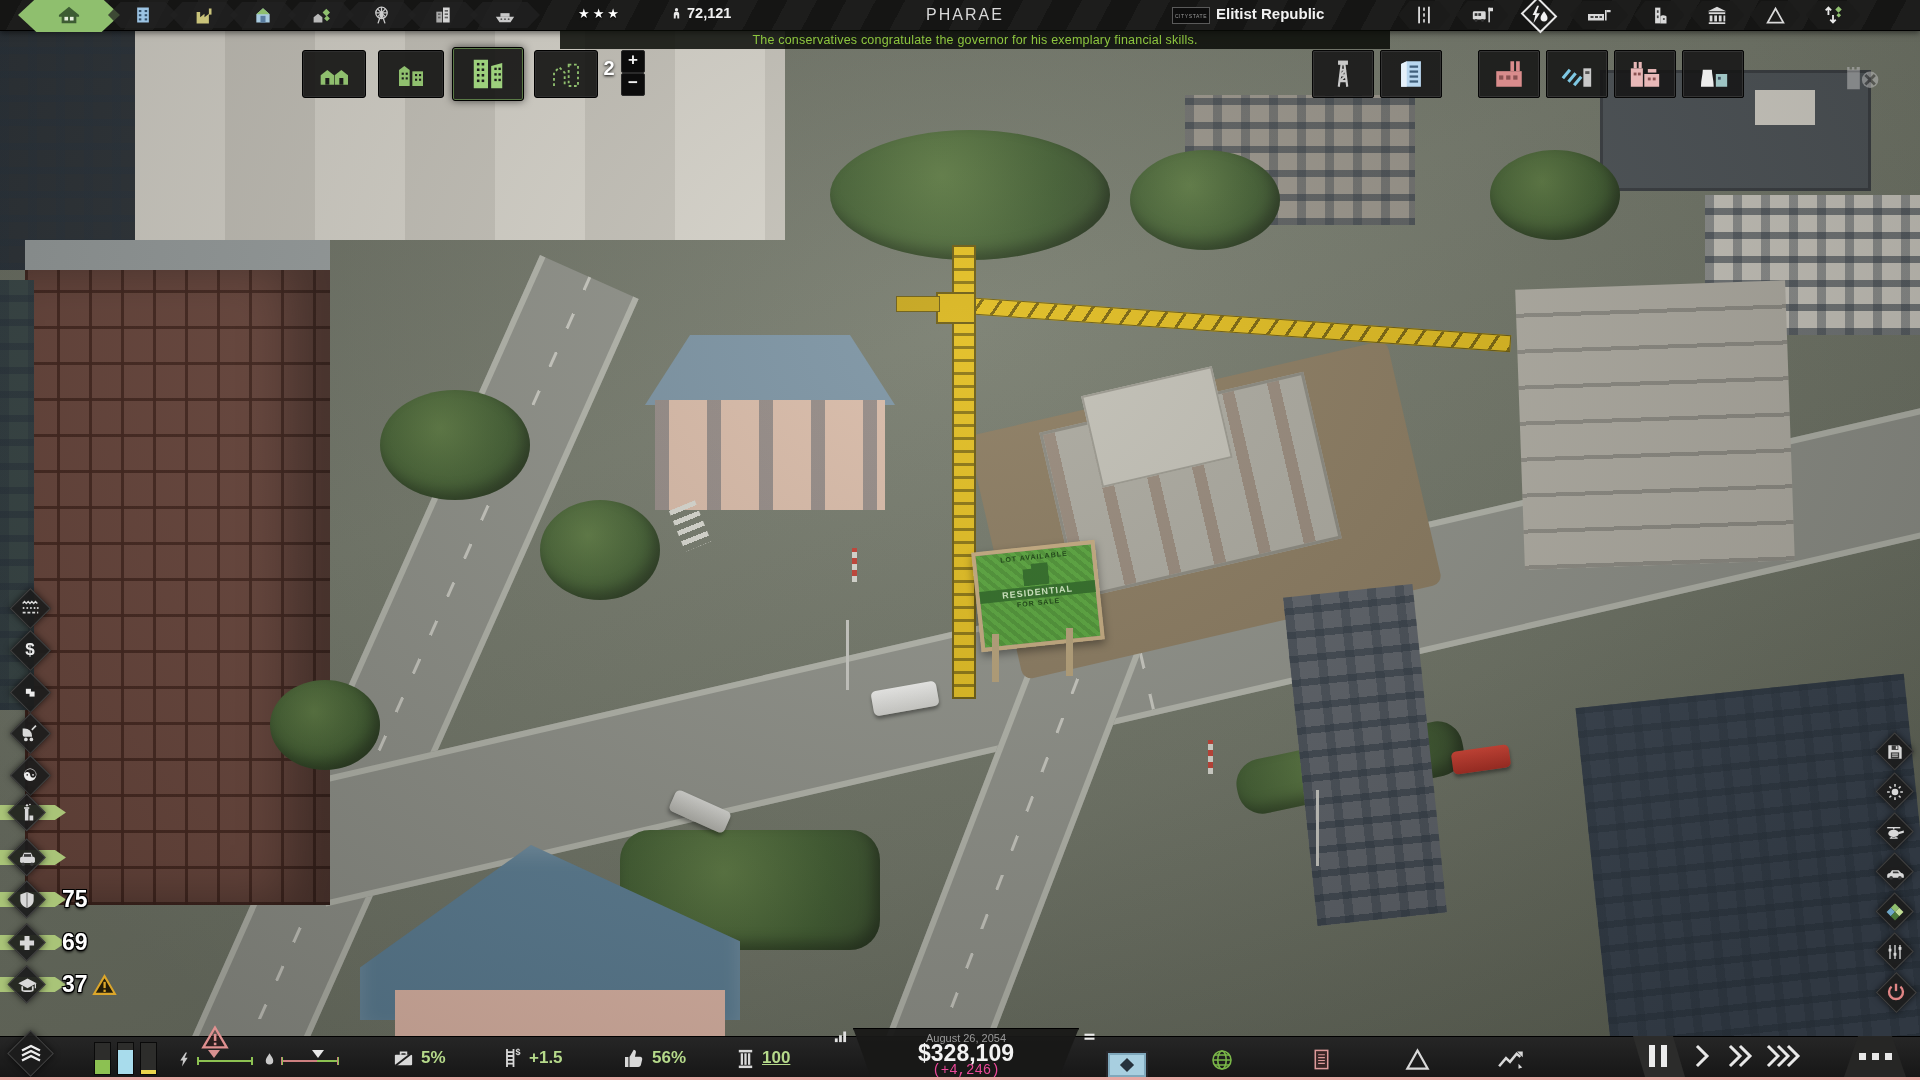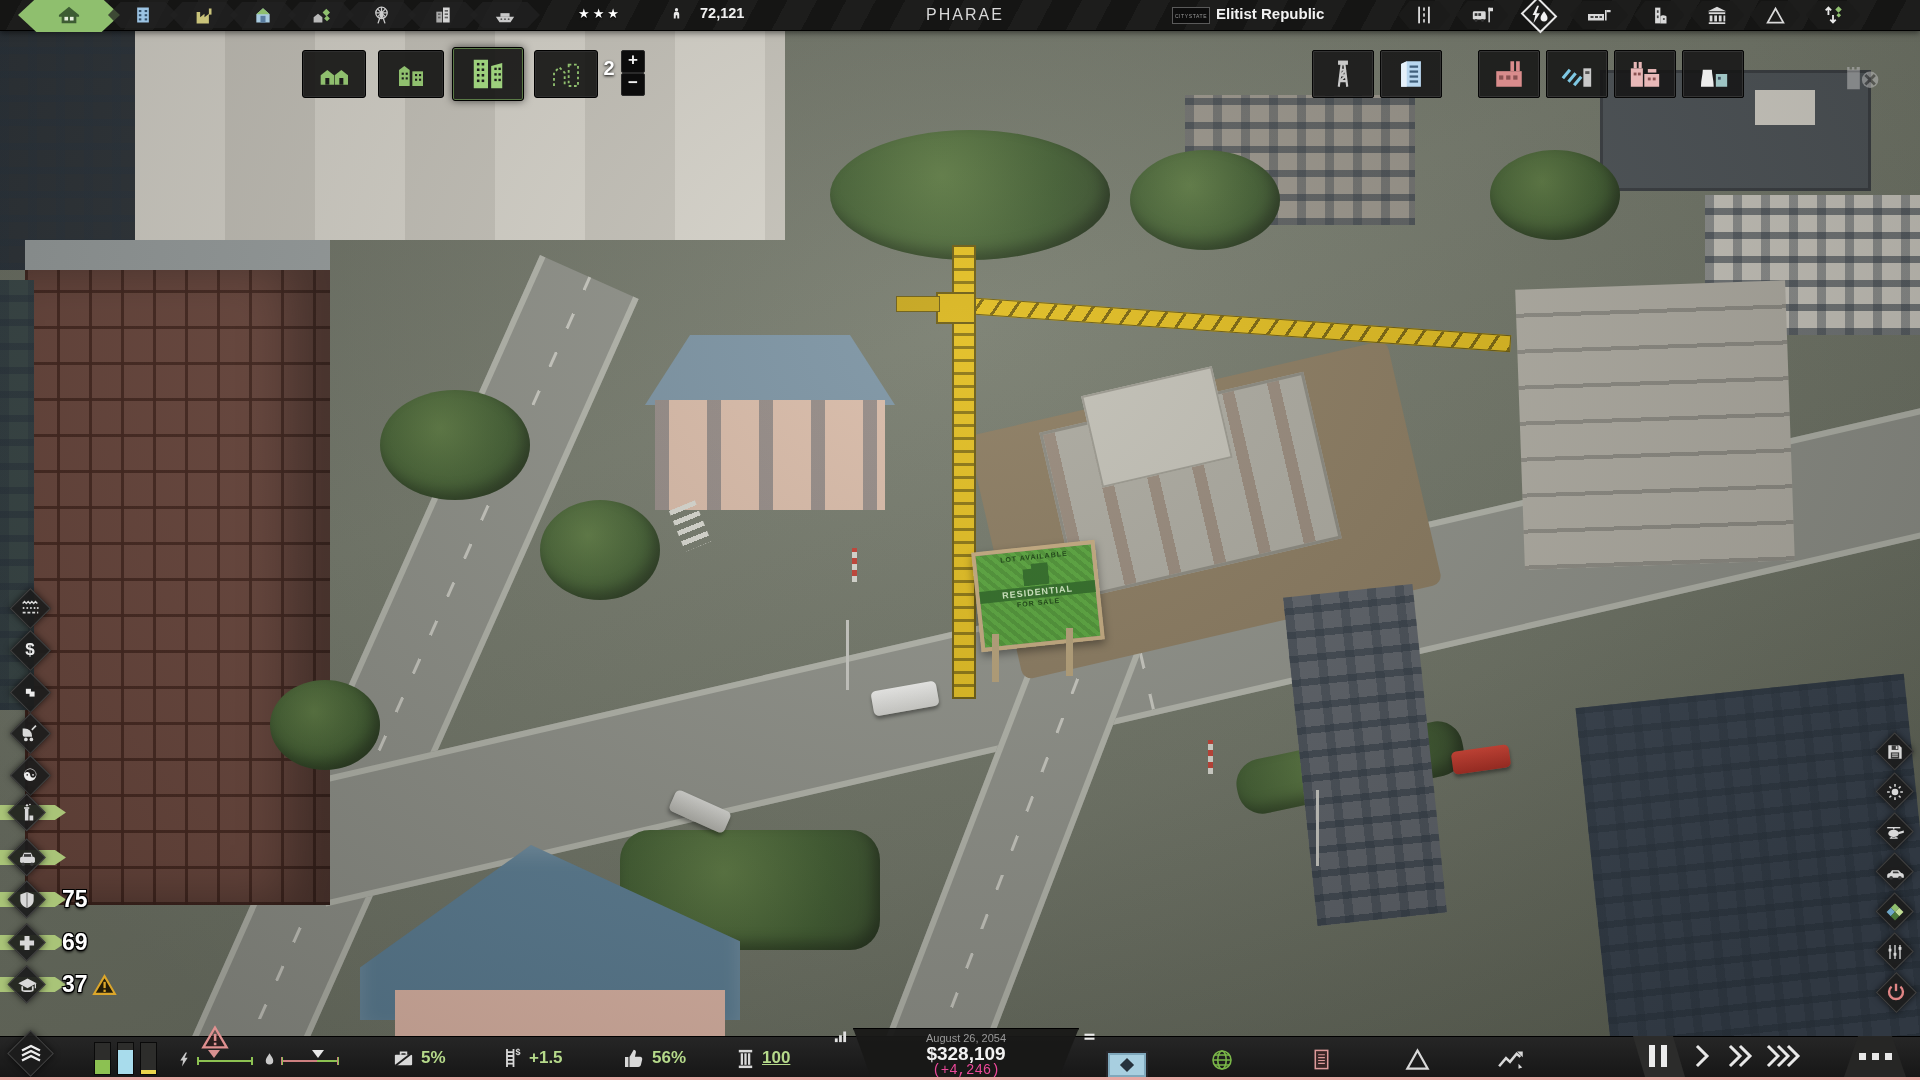--- a/index.html
+++ b/index.html
@@ -74,21 +74,21 @@
   .statval{position:absolute;top:1048px;font-size:17px;color:#b5d98a;font-weight:bold;}
   .sline{position:absolute;top:1060px;height:2px;}
   .sline::before,.sline::after{content:"";position:absolute;top:-3px;width:2px;height:8px;background:inherit;}
   .sline::before{left:0}.sline::after{right:0}
   .marker{position:absolute;width:0;height:0;border-left:6px solid transparent;border-right:6px solid transparent;border-top:8px solid #d89090;}
 
   #console{position:absolute;left:853px;top:1028px;width:224px;height:49px;
     background:rgba(24,24,23,.95);border:1px solid #000;
     clip-path:polygon(0 0,100% 0,206px 49px,18px 49px);text-align:center;}
   #console .date{margin-top:3px;font-size:11px;color:#9a9a9a;}
-  #console .money{font-size:19px;font-weight:bold;color:#f2f2f2;line-height:19px;}
+  #console .money{font-size:23px;font-weight:bold;color:#f2f2f2;line-height:19px;}
   #console .income{font-size:14px;color:#ec4899;line-height:14px;font-family:Liberation Mono, monospace;}
 
   .chev{stroke:#e8e8e8;stroke-width:3;fill:none;stroke-linecap:square;}
   #pausebg{position:absolute;left:1633px;top:1036px;width:52px;height:41px;background:#2c2c2b;
     clip-path:polygon(0 0,40px 0,52px 100%,12px 100%);}
   #dotsbtn{position:absolute;left:1844px;top:1036px;width:62px;height:41px;background:#262625;
     clip-path:polygon(14px 0,48px 0,62px 100%,0 100%);display:flex;gap:6px;align-items:center;justify-content:center;}
   #dotsbtn i{width:7px;height:7px;background:#e8e8e8;display:block;}
 
   
@@ -645,21 +645,21 @@
       <div class="cat" style="width:62px;">
           <span class="hexbg"></span>
           <svg width="22" height="22">
             <use href="#i-harbor"></use>
           </svg>
         </div>
     </div>
 
     <div class="abs" style="left:578px;top:6px;color:#fff;font-size:13px;letter-spacing:3px;text-shadow:0 1px 2px #000;">★★★</div>
 
-    <div class="abs" style="left:670px;top:5px;display:flex;align-items:center;gap:17px;">
+    <div class="abs" style="left:670px;top:5px;display:flex;align-items:center;gap:4px;">
       <svg width="13" height="13">
           <use href="#i-person"></use>
         </svg>
       <span style="color:#f0f0f0;font-size:14.5px;font-weight:bold;">72,121</span>
     </div>
 
     <div class="abs" style="left:860px;top:6px;width:210px;text-align:center;color:#d8d8d8;font-size:16px;letter-spacing:2px;">PHARAE</div>
 
     <div class="abs" style="left:1172px;top:7px;width:36px;height:15px;background:#0d0d0d;border:1px solid #5a5a5a;display:flex;align-items:center;justify-content:center;">
       <span style="font-size:5px;letter-spacing:.6px;color:#9a9a9a;">CITYSTATE</span>
@@ -704,20 +704,23 @@
           </svg>
         </div>
       <div class="hex" style="width:54px;height:28px;">
           <svg width="22" height="22">
             <use href="#i-trade"></use>
           </svg>
         </div>
     </div>
   </div>
 
+  <div id="newsbar">
+    <span>The conservatives congratulate the governor for his exemplary financial skills.</span>
+  </div>
 
   <div class="densbtn" style="left:302px;width:62px;">
       <svg width="32" height="32">
         <use href="#i-dens1"></use>
       </svg>
     </div>
   <div class="densbtn" style="left:378px;width:64px;">
       <svg width="32" height="32">
         <use href="#i-dens2"></use>
       </svg>

